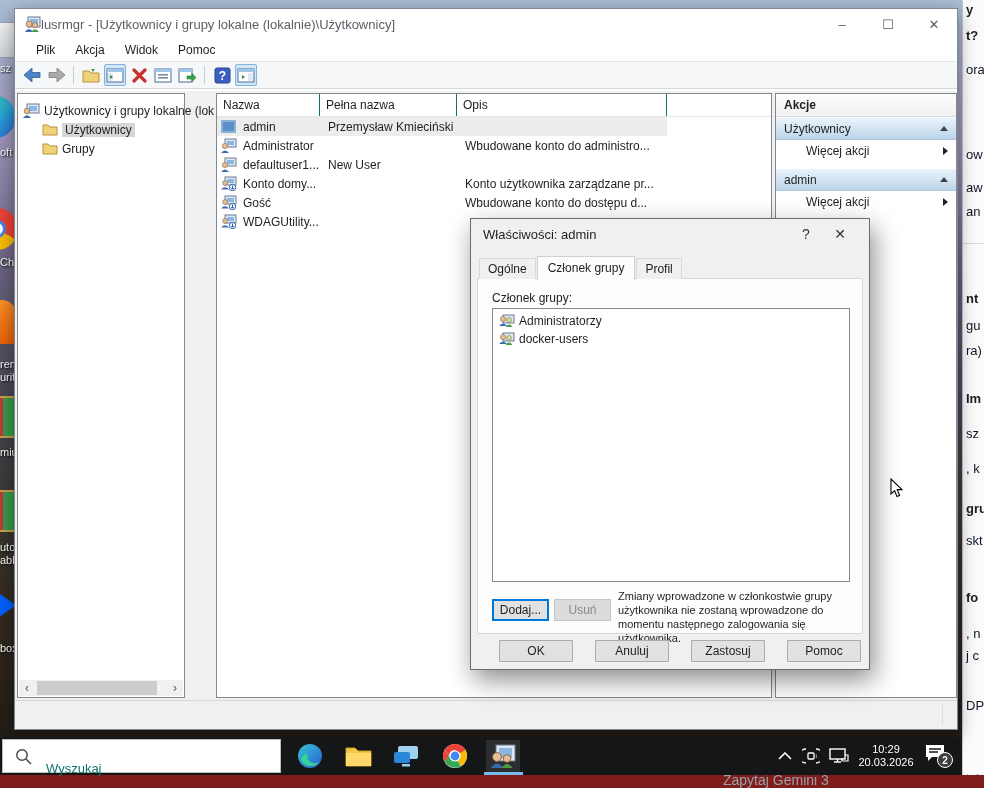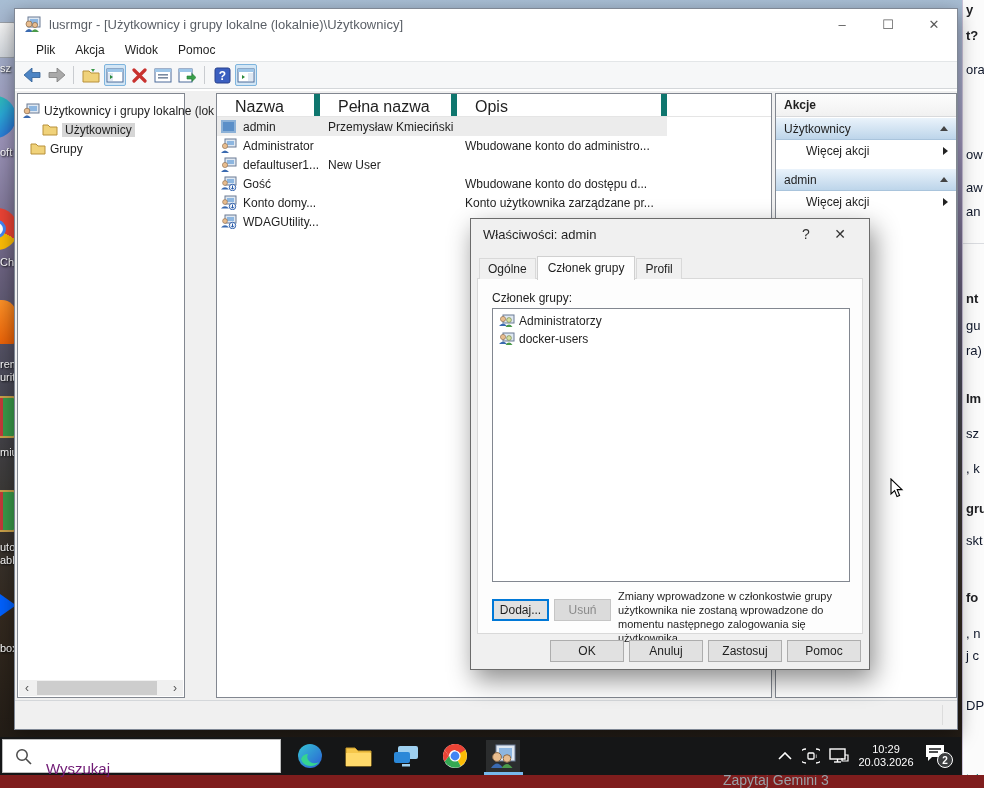--- a/index.html
+++ b/index.html
@@ -14,21 +14,21 @@
   
   #right-strip { left:962px; top:0; width:22px; height:788px; background:#fbfbfb; border-left:1px solid #c9c2d8; }
   .frag { position:absolute; left:3px; color:#0f172a; font-size:13px; white-space:nowrap; }
   .frag.b { font-weight:bold; color:#202124; }
   .frag.teal { color:#0b8276; font-size:12px; }
   .frag-divider { position:absolute; left:0; width:22px; border-top:1px solid #dadce0; }
 
   
   #win { left:14px; top:8px; width:944px; height:722px; background:#fff; border:1px solid #7f8794; box-shadow:0 6px 18px rgba(0,0,0,.4); }
   #titlebar { height:30px; background:#fff; display:flex; align-items:center; position:relative; }
-  #title-text { color:#5a5f66; font-size:13px; margin-left:8px; white-space:nowrap; }
+  #title-text { color:#5a5f66; font-size:13px; white-space:nowrap; }
   .caption-btns { position:absolute; right:0; top:0; height:30px; display:flex; }
   .cap-btn { width:46px; height:30px; display:flex; align-items:center; justify-content:center; color:#5a5a5a; font-size:13px; }
   #menubar { height:22px; background:#fff; display:flex; align-items:center; padding-left:12px; gap:2px; }
   .menu-item { padding:2px 9px; color:#1f1f1f; }
   #toolbar { height:28px; background:#f6f7f8; border-top:1px solid #e3e6e8; border-bottom:1px solid #d4d7da; display:flex; align-items:center; padding-left:6px; gap:2px; }
   .tb-icon { width:22px; height:22px; display:flex; align-items:center; justify-content:center; }
   .tb-icon.toggled { background:#d3e6f5; border:1px solid #7eb4dd; border-radius:2px; }
   .tb-sep { width:1px; height:18px; background:#c9ccd0; margin:0 4px; }
 
   #content { position:absolute; top:82px; left:0; right:0; bottom:29px; background:#f0f0f0; }
@@ -40,21 +40,21 @@
   
   .tree-row { display:flex; align-items:center; height:19px; white-space:nowrap; font-size:12px; }
   .tree-row .ic { margin-right:4px; flex:0 0 auto; }
   .tree-sel { background:#d6d6d6; padding:0 3px; }
   #tree-hscroll { position:absolute; left:1px; right:1px; bottom:1px; height:16px; background:#f0f0f0; display:flex; align-items:center; }
   .scr-arrow { width:16px; text-align:center; color:#555; font-size:12px; line-height:16px; }
   .scr-thumb { height:14px; width:120px; background:#cdcdcd; margin-left:2px; }
 
   
   #list-header { display:flex; height:23px; border-bottom:1px solid #e5e5e5; color:#1f1f1f; }
-  .col { padding:4px 18px; border-right:6px solid #0f766e; font-size:16px; }
+  .col { padding:4px 6px; border-right:1px solid #0f766e; font-size:12px; }
   .lrow { display:flex; align-items:center; height:19px; font-size:12px; white-space:nowrap; }
   .lrow .cell { padding:0 6px; overflow:hidden; }
   .lrow.sel { background:#ececec; width:450px; }
   .c1 { width:103px; flex:0 0 103px; }
   .c2 { width:137px; flex:0 0 137px; }
   .c3 { width:210px; flex:0 0 210px; }
   .usr-ic { width:17px; height:15px; margin-left:3px; flex:0 0 auto; position:relative; }
 
   
   #actions-title { height:23px; font-weight:bold; padding:4px 8px; background:linear-gradient(#fdfdfd,#f1f1f1); border-bottom:1px solid #d9dadc; }
@@ -78,31 +78,31 @@
   .tab.active { background:#fdfdfd; padding:4px 10px 5px; position:relative; top:1px; border-color:#d0d0d0; }
   #tabpage { position:absolute; left:6px; right:6px; top:59px; height:356px; background:#fdfdfd; border:1px solid #d9d9d9; }
   #member-label { position:absolute; left:14px; top:12px; font-size:12px; }
   #group-list { position:absolute; left:14px; top:29px; width:358px; height:274px; background:#fff; border:1px solid #828790; padding:3px 2px; }
   .grp-row { display:flex; align-items:center; height:18px; font-size:12px; }
   .grp-ic { width:17px; height:14px; margin:0 4px 0 3px; }
   .btn { display:inline-block; background:#e1e1e1; border:1px solid #adadad; font-size:12px; text-align:center; padding:3px 0; font-family:"Liberation Sans",sans-serif; }
   #add-btn { position:absolute; left:14px; top:320px; width:57px; border:2px solid #0078d7; padding:2px 0; }
   #remove-btn { position:absolute; left:76px; top:320px; width:57px; background:#dbdbdb; border-color:#c5c5c5; color:#8a8a8a; }
   #dlg-note { position:absolute; left:140px; top:310px; width:248px; font-size:11px; line-height:14px; color:#1f1f1f; }
-  .dlg-bottom { position:absolute; left:0; right:0; top:421px; display:flex; justify-content:flex-end; gap:5px; padding-right:8px; }
+  .dlg-bottom { position:absolute; left:0; right:0; top:421px; display:flex; justify-content:flex-end; gap:22px; padding-right:8px; }
   .dlg-bottom .btn { width:74px; }
 
   
   #cursor { left:890px; top:478px; z-index:40; }
 
   
   #taskbar { left:0; top:737px; width:961px; height:38px; background:#151617; z-index:30; display:flex; align-items:center; }
   #search-box { position:absolute; left:2px; top:2px; width:279px; height:34px; background:#fff; border:1px solid #bdbdbd; display:flex; align-items:center; }
   #search-box .mag { margin:0 14px 0 12px; }
-  #search-box .ph { font-size:15px; color:#701a75;margin-top:24px; }
+  #search-box .ph { font-size:13px; color:#0f766e;margin-top:24px; }
   .tb-app { position:absolute; top:3px; width:34px; height:32px; display:flex; align-items:center; justify-content:center; }
   .tb-app.active { background:#2b2d2e; }
   .active-underline { position:absolute; left:484px; top:772px; width:39px; height:3px; background:#76b9ed; z-index:31; }
   .tray { position:absolute; top:0; height:38px; display:flex; align-items:center; justify-content:center; color:#fff; }
   #clock { left:853px; width:66px; text-align:center; font-size:11px; line-height:13px; color:#fff; flex-direction:column; }
   #bottom-strip { left:0; top:775px; width:984px; height:30px; background:#7f1d1d; z-index:29;text-decoration:underline; }
   #gemini-text { position:absolute; left:723px; top:-3px; font-size:14px; color:#9aa0a6; }
 
   svg { display:block; }
 </style>
@@ -251,21 +251,21 @@
             <path d="M1 15 q4 -5.5 8 0 z" fill="#3a6ab0"></path>
         </svg>
         <span>Użytkownicy i grupy lokalne (lok</span>
       </div>
       <div class="tree-row" style="padding-left:24px;">
         <svg class="ic" width="16" height="13" viewBox="0 0 16 13">
             <path d="M1 2 L6 2 L8 4 L15 4 L15 12 L1 12 Z" fill="#f0d27a" stroke="#b8913a"></path>
           </svg>
         <span class="tree-sel">Użytkownicy</span>
       </div>
-      <div class="tree-row" style="padding-left:12px;">
+      <div class="tree-row" style="padding-left:24px;">
         <svg class="ic" width="16" height="13" viewBox="0 0 16 13">
             <path d="M1 2 L6 2 L8 4 L15 4 L15 12 L1 12 Z" fill="#f0d27a" stroke="#b8913a"></path>
           </svg>
         <span>Grupy</span>
       </div>
       <div id="tree-hscroll">
         <span class="scr-arrow">‹</span>
         <div class="scr-thumb"></div>
         <span class="scr-arrow" style="position:absolute;right:0;">›</span>
       </div>
@@ -309,20 +309,36 @@
           <svg width="17" height="15" viewBox="0 0 17 15">
               <rect x="5" y="1" width="11" height="8" fill="#dfe8f2" stroke="#6b7b94"></rect>
               <rect x="7" y="3" width="7" height="4" fill="#8db6e0"></rect>
               <circle cx="5" cy="8" r="2.6" fill="#e8bd8f" stroke="#8a6a4a" stroke-width="0.6"></circle>
               <path d="M1 15 q4 -5 8 0 z" fill="#3a6ab0"></path>
             </svg>
         </span>
         <span class="cell c1" style="width:85px;flex:0 0 85px;">defaultuser1...</span>
         <span class="cell c2">New User</span>
         <span class="cell"></span>
+      </div>
+
+      <div class="lrow">
+        <span class="usr-ic">
+          <svg width="17" height="15" viewBox="0 0 17 15">
+              <rect x="5" y="1" width="11" height="8" fill="#dfe8f2" stroke="#6b7b94"></rect>
+              <rect x="7" y="3" width="7" height="4" fill="#8db6e0"></rect>
+              <circle cx="5" cy="7" r="2.4" fill="#e8bd8f" stroke="#8a6a4a" stroke-width="0.6"></circle>
+              <path d="M1 13.5 q4 -4.5 8 0 z" fill="#3a6ab0"></path>
+              <circle cx="12.5" cy="11.5" r="3.2" fill="#fff" stroke="#2a5caa"></circle>
+              <path d="M12.5 9.5 L12.5 13 M11 11.7 L12.5 13.3 L14 11.7" stroke="#2a5caa" stroke-width="1" fill="none"></path>
+            </svg>
+        </span>
+        <span class="cell c1" style="width:85px;flex:0 0 85px;">Konto domy...</span>
+        <span class="cell c2"></span>
+        <span class="cell">Konto użytkownika zarządzane pr...</span>
       </div>
 
       <div class="lrow">
         <span class="usr-ic">
           <svg width="17" height="15" viewBox="0 0 17 15">
               <rect x="5" y="1" width="11" height="8" fill="#dfe8f2" stroke="#6b7b94"></rect>
               <rect x="7" y="3" width="7" height="4" fill="#8db6e0"></rect>
               <circle cx="5" cy="7" r="2.4" fill="#e8bd8f" stroke="#8a6a4a" stroke-width="0.6"></circle>
               <path d="M1 13.5 q4 -4.5 8 0 z" fill="#3a6ab0"></path>
               <circle cx="12.5" cy="11.5" r="3.2" fill="#fff" stroke="#2a5caa"></circle>
@@ -338,36 +354,20 @@
         <span class="usr-ic">
           <svg width="17" height="15" viewBox="0 0 17 15">
               <rect x="5" y="1" width="11" height="8" fill="#dfe8f2" stroke="#6b7b94"></rect>
               <rect x="7" y="3" width="7" height="4" fill="#8db6e0"></rect>
               <circle cx="5" cy="7" r="2.4" fill="#e8bd8f" stroke="#8a6a4a" stroke-width="0.6"></circle>
               <path d="M1 13.5 q4 -4.5 8 0 z" fill="#3a6ab0"></path>
               <circle cx="12.5" cy="11.5" r="3.2" fill="#fff" stroke="#2a5caa"></circle>
               <path d="M12.5 9.5 L12.5 13 M11 11.7 L12.5 13.3 L14 11.7" stroke="#2a5caa" stroke-width="1" fill="none"></path>
             </svg>
         </span>
-        <span class="cell c1" style="width:85px;flex:0 0 85px;">Konto domy...</span>
-        <span class="cell c2"></span>
-        <span class="cell">Konto użytkownika zarządzane pr...</span>
-      </div>
-
-      <div class="lrow">
-        <span class="usr-ic">
-          <svg width="17" height="15" viewBox="0 0 17 15">
-              <rect x="5" y="1" width="11" height="8" fill="#dfe8f2" stroke="#6b7b94"></rect>
-              <rect x="7" y="3" width="7" height="4" fill="#8db6e0"></rect>
-              <circle cx="5" cy="7" r="2.4" fill="#e8bd8f" stroke="#8a6a4a" stroke-width="0.6"></circle>
-              <path d="M1 13.5 q4 -4.5 8 0 z" fill="#3a6ab0"></path>
-              <circle cx="12.5" cy="11.5" r="3.2" fill="#fff" stroke="#2a5caa"></circle>
-              <path d="M12.5 9.5 L12.5 13 M11 11.7 L12.5 13.3 L14 11.7" stroke="#2a5caa" stroke-width="1" fill="none"></path>
-            </svg>
-        </span>
         <span class="cell c1" style="width:85px;flex:0 0 85px;">WDAGUtility...</span>
         <span class="cell c2"></span>
         <span class="cell"></span>
       </div>
     </div>
 
     <div class="pane" id="actions-pane">
       <div id="actions-title">Akcje</div>
       <div class="act-section">
         <span class="lbl">Użytkownicy</span>

